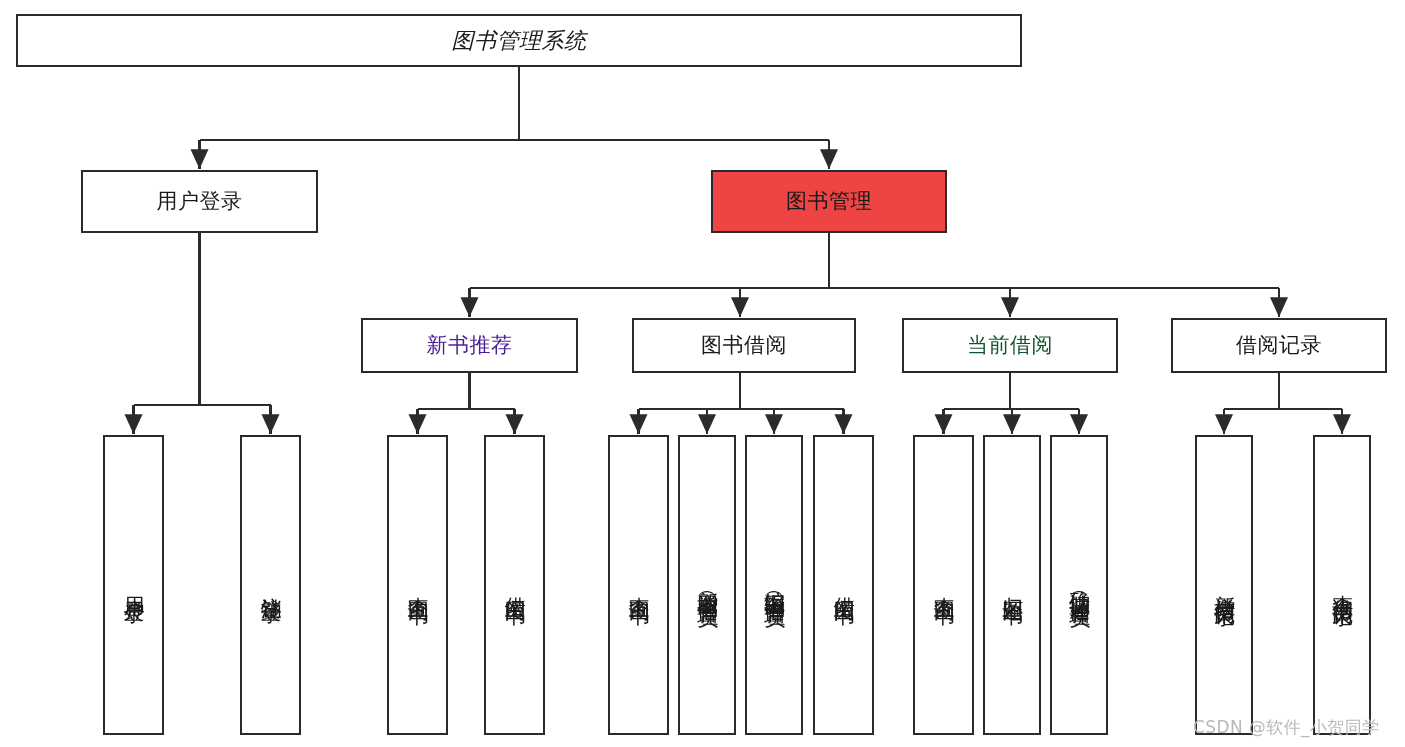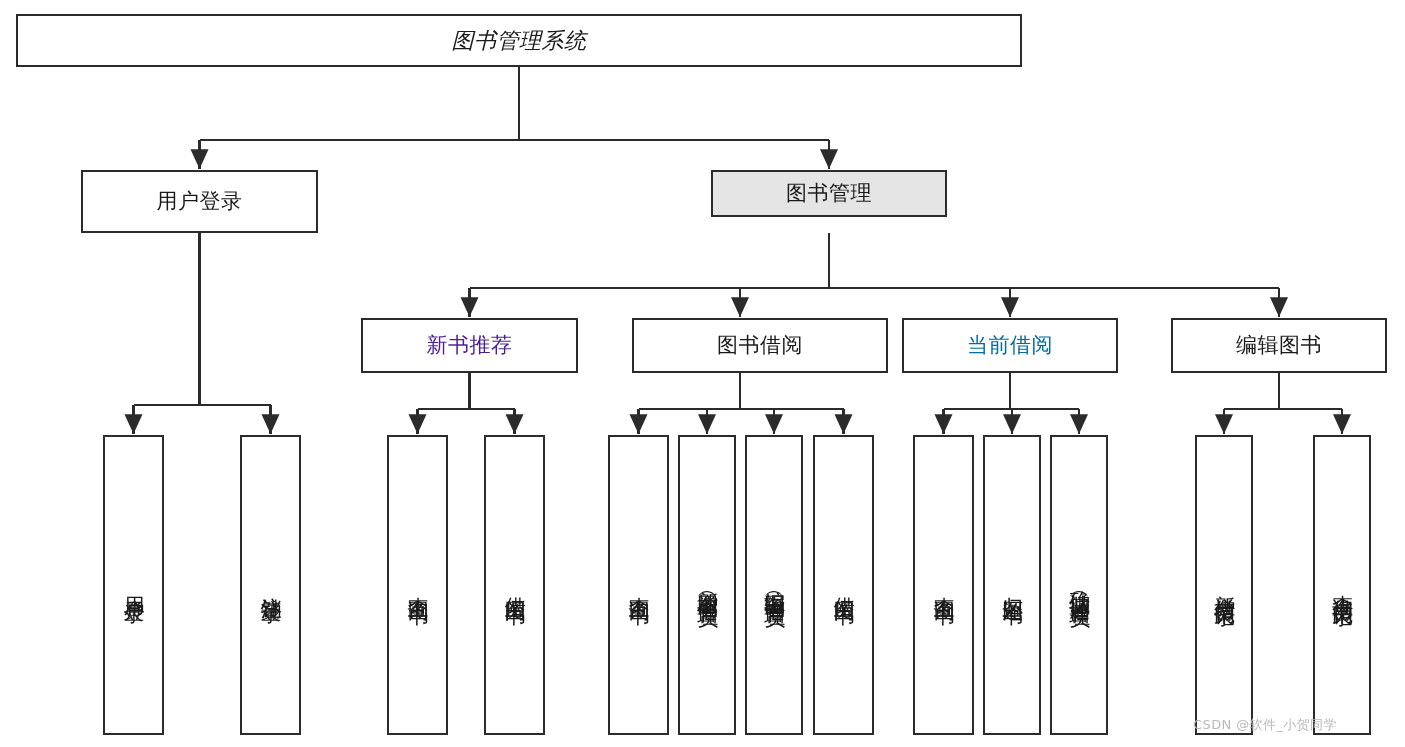--- a/index.html
+++ b/index.html
@@ -57,21 +57,21 @@
     writing-mode: vertical-rl;
     text-orientation: upright;
     font-size: 21px;
     line-height: 1.22;
     letter-spacing: 2.5px;
     margin: 0 auto;
   }
   .watermark {
     position: absolute;
     color: #b9b9b9;
-    font-size: 13px;
+    font-size: 17px;
     white-space: nowrap;
     letter-spacing: 0.4px;
     text-align: right;
   }
 </style>
 </head>
 <body>
 
 <div id="canvas">
   <svg class="connectors" id="connector-svg">
@@ -128,34 +128,34 @@
       <line x1="1342" y1="409" x2="1342" y2="434" stroke="#2b2b2b" stroke-width="2.5" shape-rendering="crispEdges"></line>
       <polygon points="1333,414.2 1351,414.2 1342,434" fill="#2b2b2b"></polygon>
     </svg>
   <div id="node-layer">
       <div class="node horizontal root" style="left: 16px; top: 14px; width: 1006px; height: 53px; border-color: rgb(43, 43, 43); background: rgb(255, 255, 255); color: rgb(26, 26, 26);">
         <span class="label">图书管理系统</span>
       </div>
       <div class="node horizontal" style="left: 81px; top: 170px; width: 237px; height: 63px; border-color: rgb(43, 43, 43); background: rgb(255, 255, 255); color: rgb(26, 26, 26);">
         <span class="label">用户登录</span>
       </div>
-      <div class="node horizontal" style="left: 711px; top: 170px; width: 236px; height: 47px; border-color: rgb(43, 43, 43); background: #e5e5e5; color: rgb(26, 26, 26);">
+      <div class="node horizontal" style="left: 711px; top: 170px; width: 236px; height: 63px; border-color: rgb(43, 43, 43); background: #ef4444; color: rgb(26, 26, 26);">
         <span class="label">图书管理</span>
       </div>
       <div class="node horizontal" style="left: 361px; top: 318px; width: 217px; height: 55px; border-color: rgb(43, 43, 43); background: rgb(255, 255, 255); color: #4c1d95;">
         <span class="label">新书推荐</span>
       </div>
-      <div class="node horizontal" style="left: 632px; top: 318px; width: 256px; height: 55px; border-color: rgb(43, 43, 43); background: rgb(255, 255, 255); color: rgb(26, 26, 26);">
+      <div class="node horizontal" style="left: 632px; top: 318px; width: 224px; height: 55px; border-color: rgb(43, 43, 43); background: rgb(255, 255, 255); color: rgb(26, 26, 26);">
         <span class="label">图书借阅</span>
       </div>
-      <div class="node horizontal" style="left: 902px; top: 318px; width: 216px; height: 55px; border-color: rgb(43, 43, 43); background: rgb(255, 255, 255); color: #0369a1;">
+      <div class="node horizontal" style="left: 902px; top: 318px; width: 216px; height: 55px; border-color: rgb(43, 43, 43); background: rgb(255, 255, 255); color: #14532d;">
         <span class="label">当前借阅</span>
       </div>
       <div class="node horizontal" style="left: 1171px; top: 318px; width: 216px; height: 55px; border-color: rgb(43, 43, 43); background: rgb(255, 255, 255); color: rgb(26, 26, 26);">
-        <span class="label">编辑图书</span>
+        <span class="label">借阅记录</span>
       </div>
       <div class="node vertical" style="left: 103px; top: 435px; width: 61px; height: 300px; border-color: rgb(43, 43, 43); background: rgb(255, 255, 255); color: rgb(26, 26, 26); align-items: center;">
         <span class="label">用户登录</span>
       </div>
       <div class="node vertical" style="left: 240px; top: 435px; width: 61px; height: 300px; border-color: rgb(43, 43, 43); background: rgb(255, 255, 255); color: rgb(26, 26, 26); align-items: center;">
         <span class="label">注销登录</span>
       </div>
       <div class="node vertical" style="left: 387px; top: 435px; width: 61px; height: 300px; border-color: rgb(43, 43, 43); background: rgb(255, 255, 255); color: rgb(26, 26, 26); align-items: center;">
         <span class="label">查询图书</span>
       </div>

